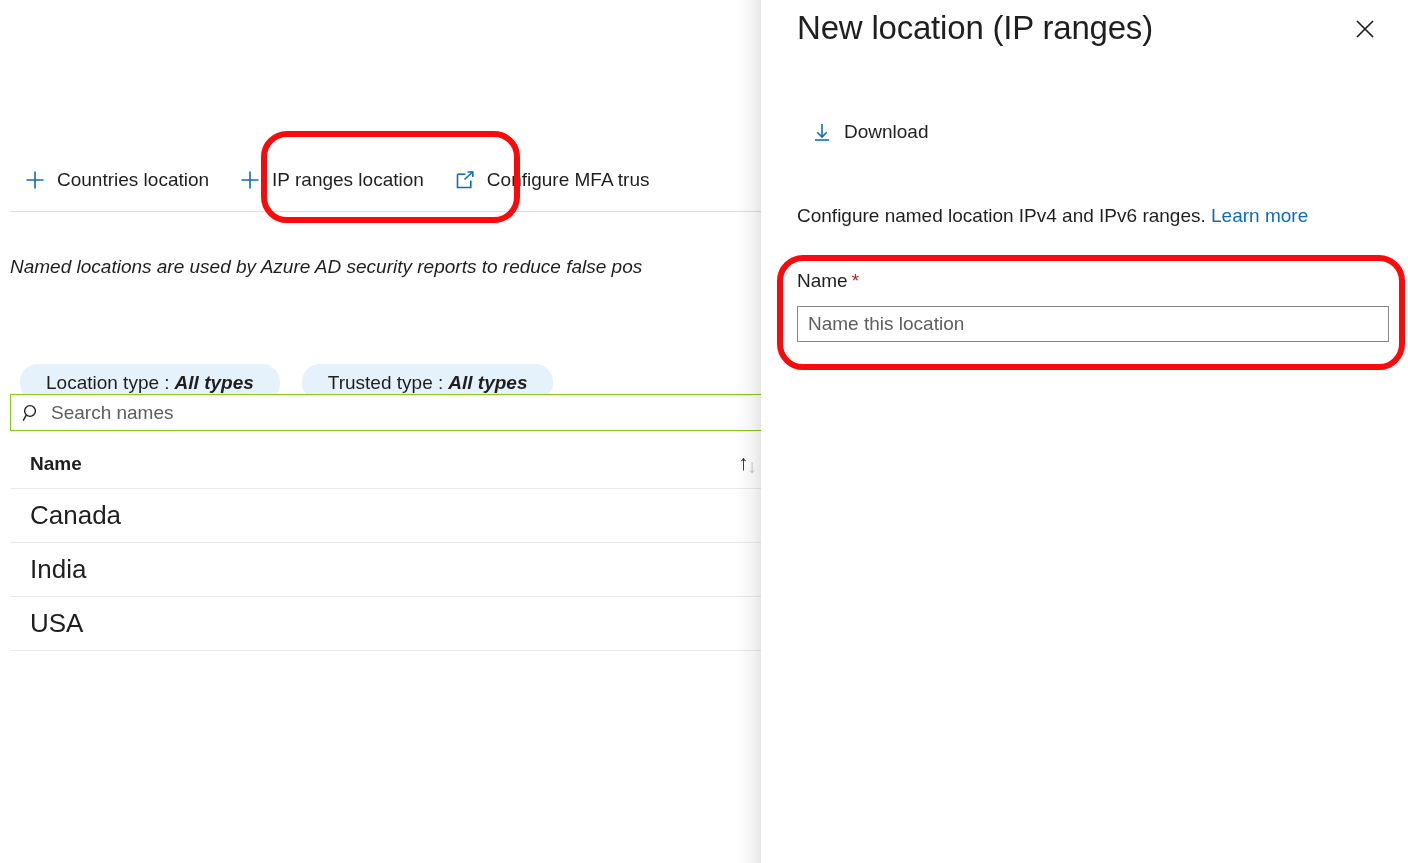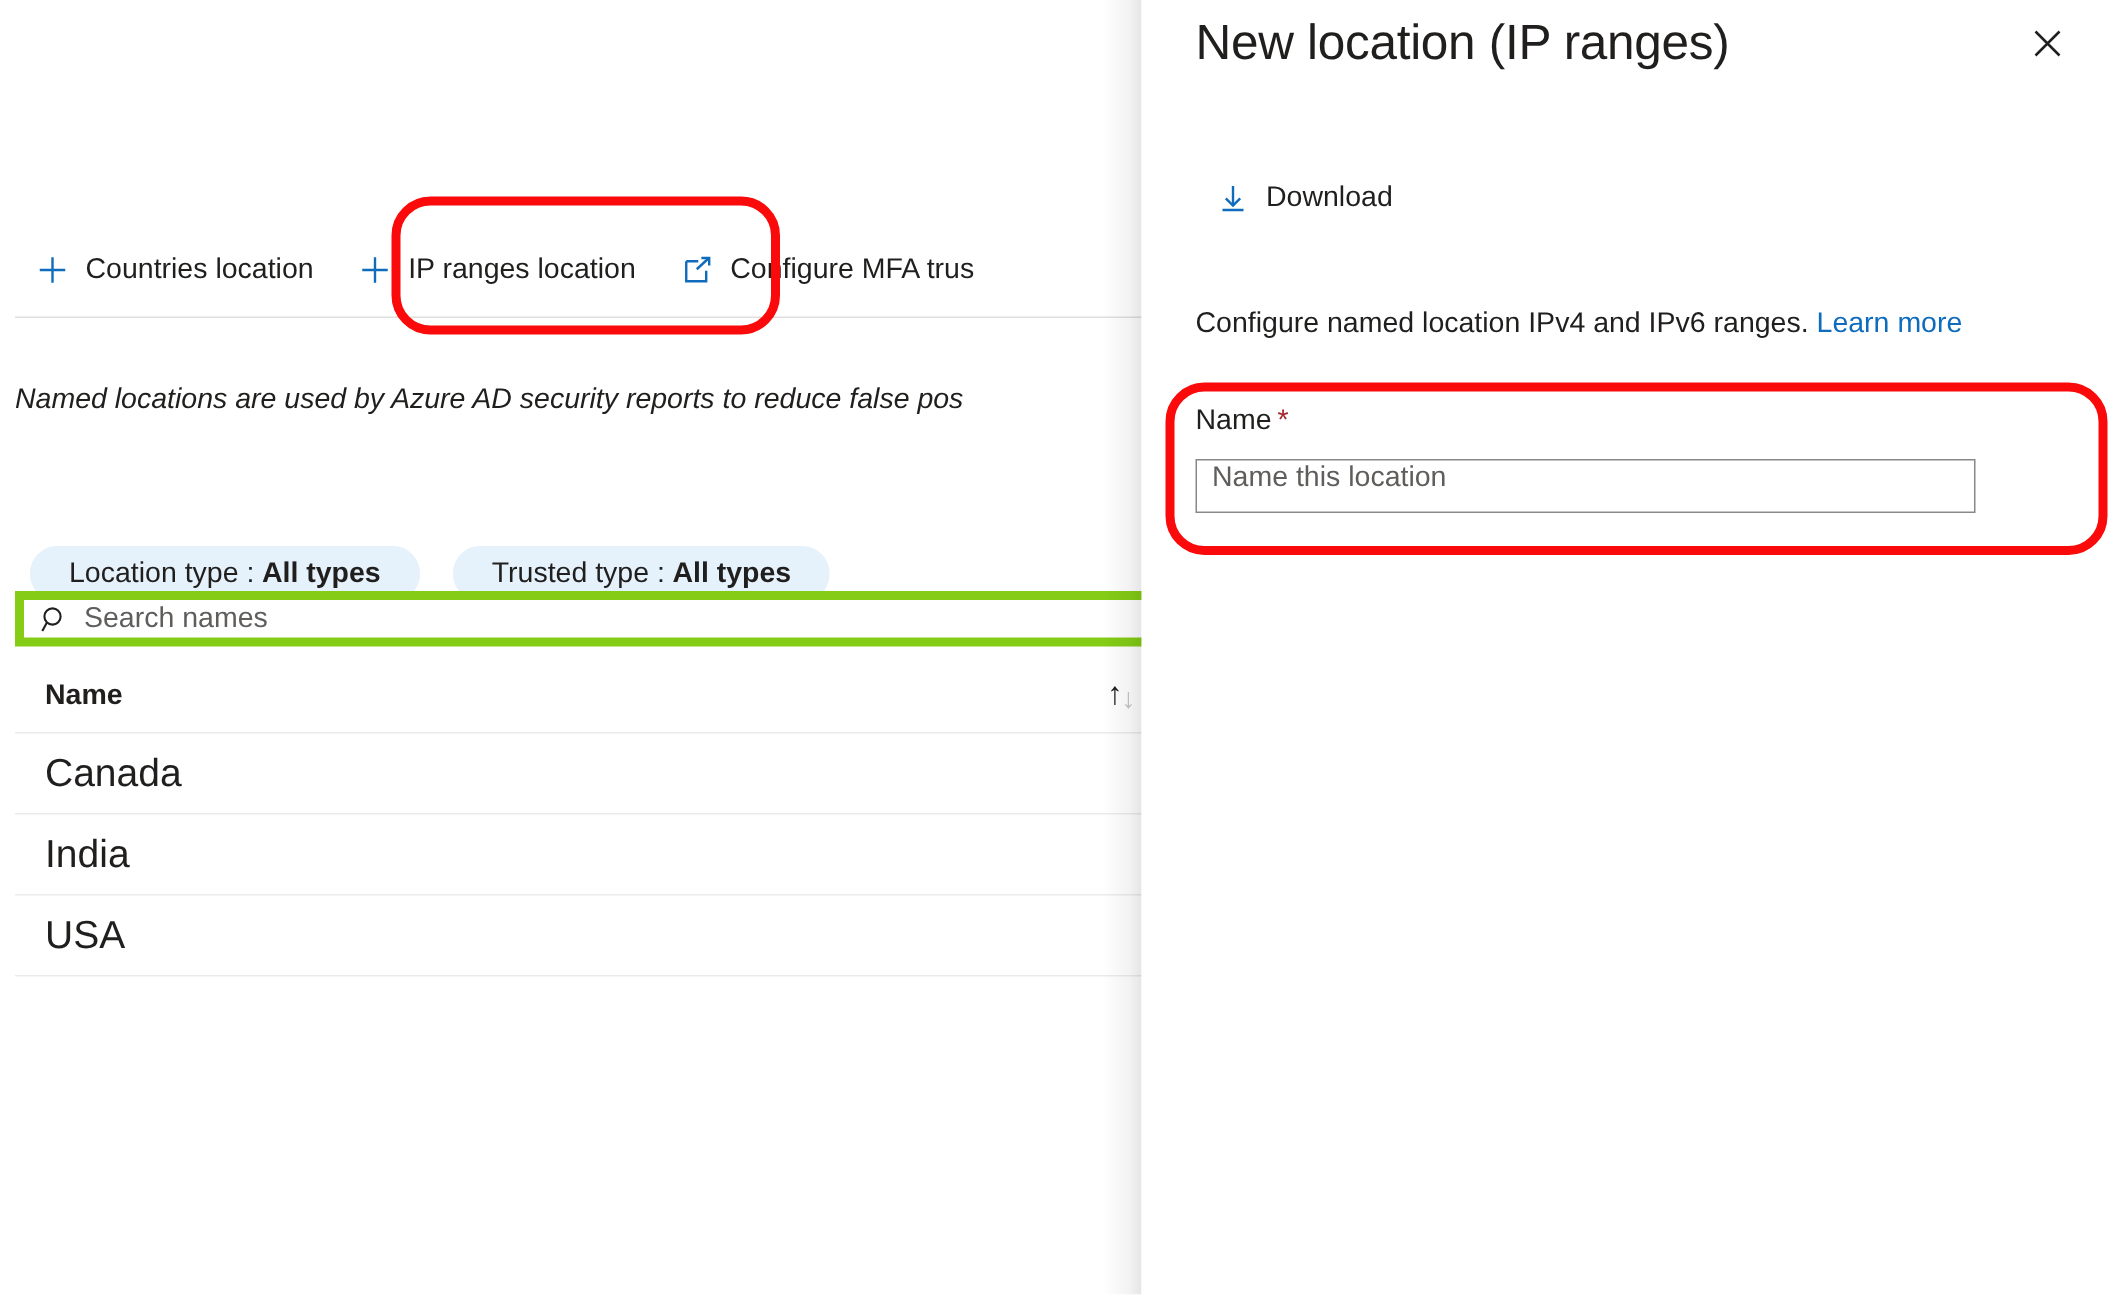--- a/index.html
+++ b/index.html
@@ -125,29 +125,29 @@
     height: 37px;
     display: flex;
     align-items: center;
     padding: 0 26px;
     font-size: 19px;
     color: #201f1e;
     cursor: pointer;
     white-space: nowrap;
     margin-top: 48px;
   }
-  .pill b { font-weight: 700; margin-left: 5px; }
+  .pill b { font-weight: 700; margin-left: 5px; font-style: italic; }
 
   .search-box {
     position: absolute;
     left: 10px;
     top: 394px;
     width: 762px;
     height: 37px;
-    border: 6px solid #84cc16;
+    border: 1px solid #84cc16;
     background: #ffffff;
     display: flex;
     align-items: center;
     padding-left: 10px;
     box-sizing: border-box;
     cursor: text;
   }
   .search-box .s-icon {
     width: 22px; height: 22px;
     display: inline-flex; align-items: center; justify-content: center;
@@ -280,26 +280,27 @@
     font-size: 19px;
     color: #201f1e;
     line-height: 24px;
   }
   .req-star { color: #a4262c; margin-left: 4px; }
 
   .name-input {
     position: absolute;
     left: 36px;
     top: 306px;
-    width: 520px;
+    width: 592px;
     height: 36px;
     border: 1px solid #8a8886;
     background: #ffffff;
     box-sizing: border-box;
     display: flex;
+    align-items: center;
     padding-left: 10px;
     cursor: text;
   }
   .name-input .ph {
     font-size: 19px;
     color: #605e5c;
     line-height: 24px;
   }
 
   

